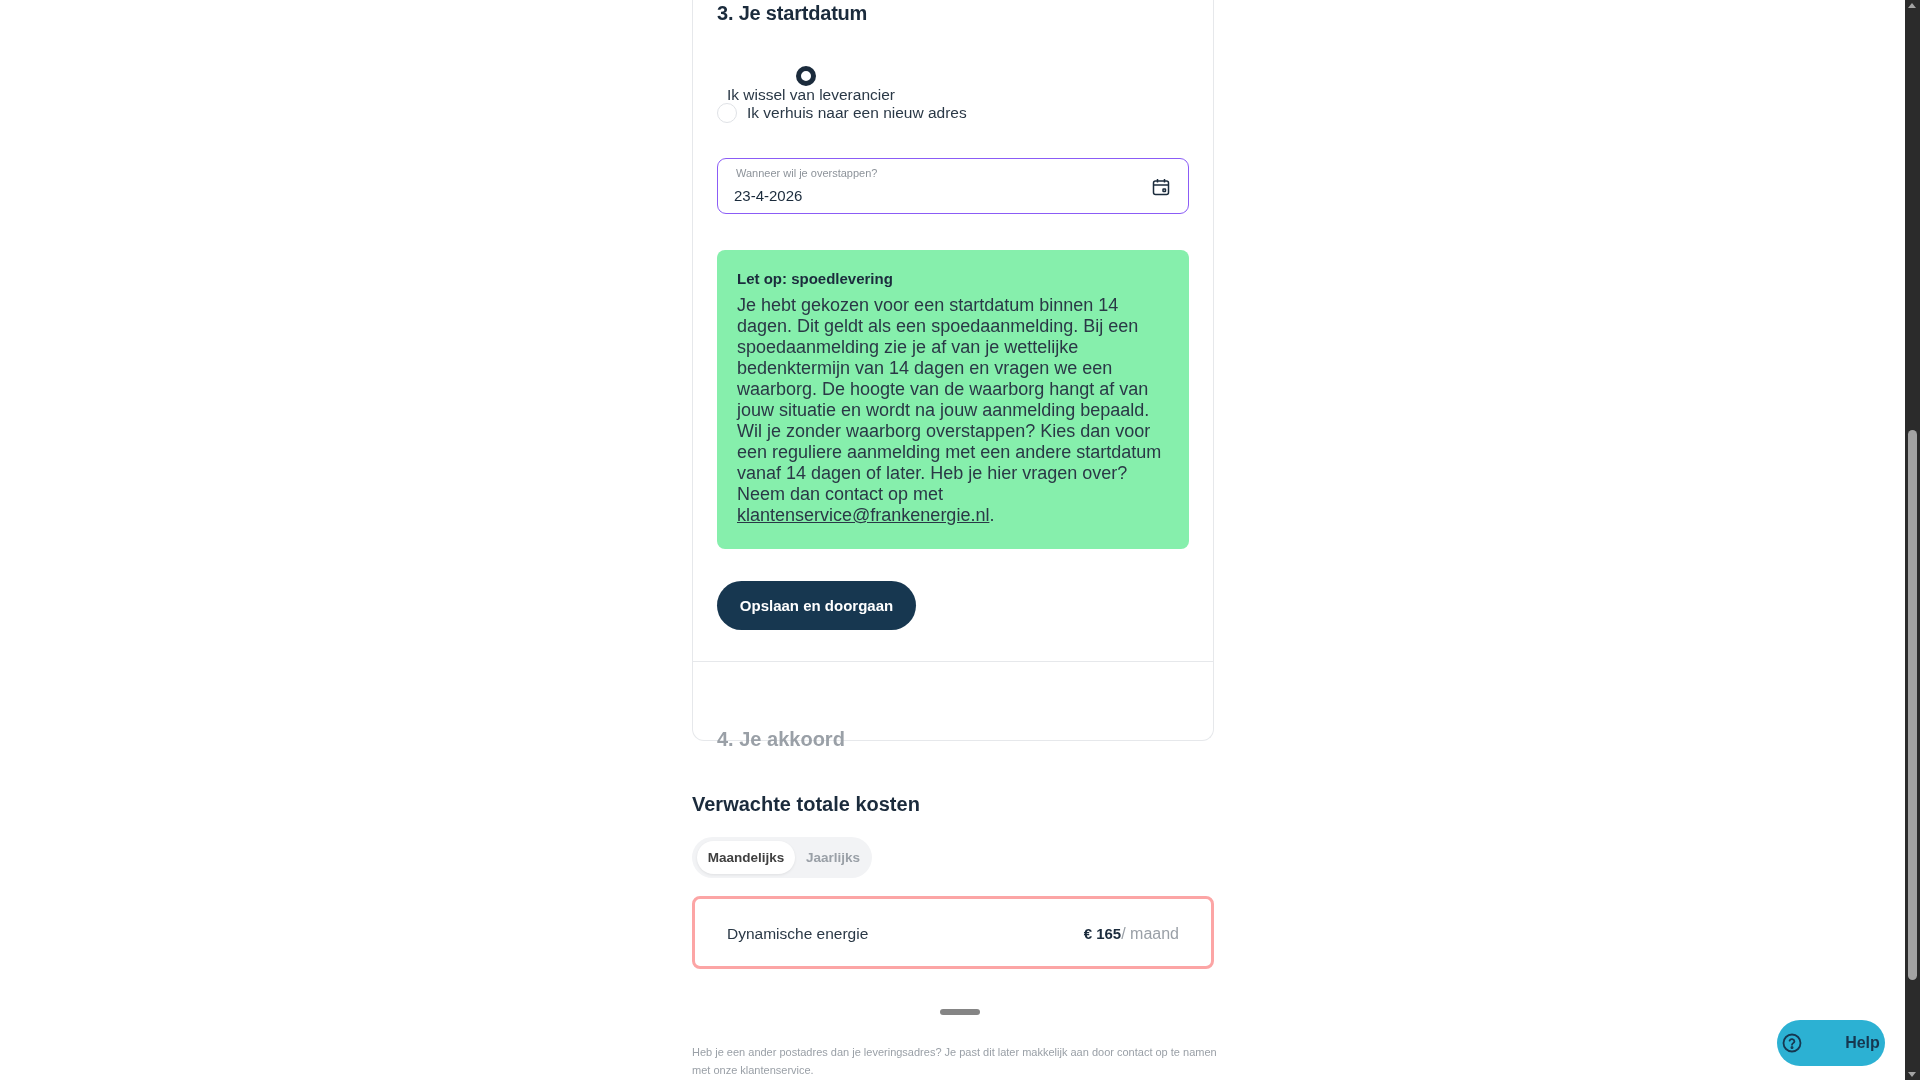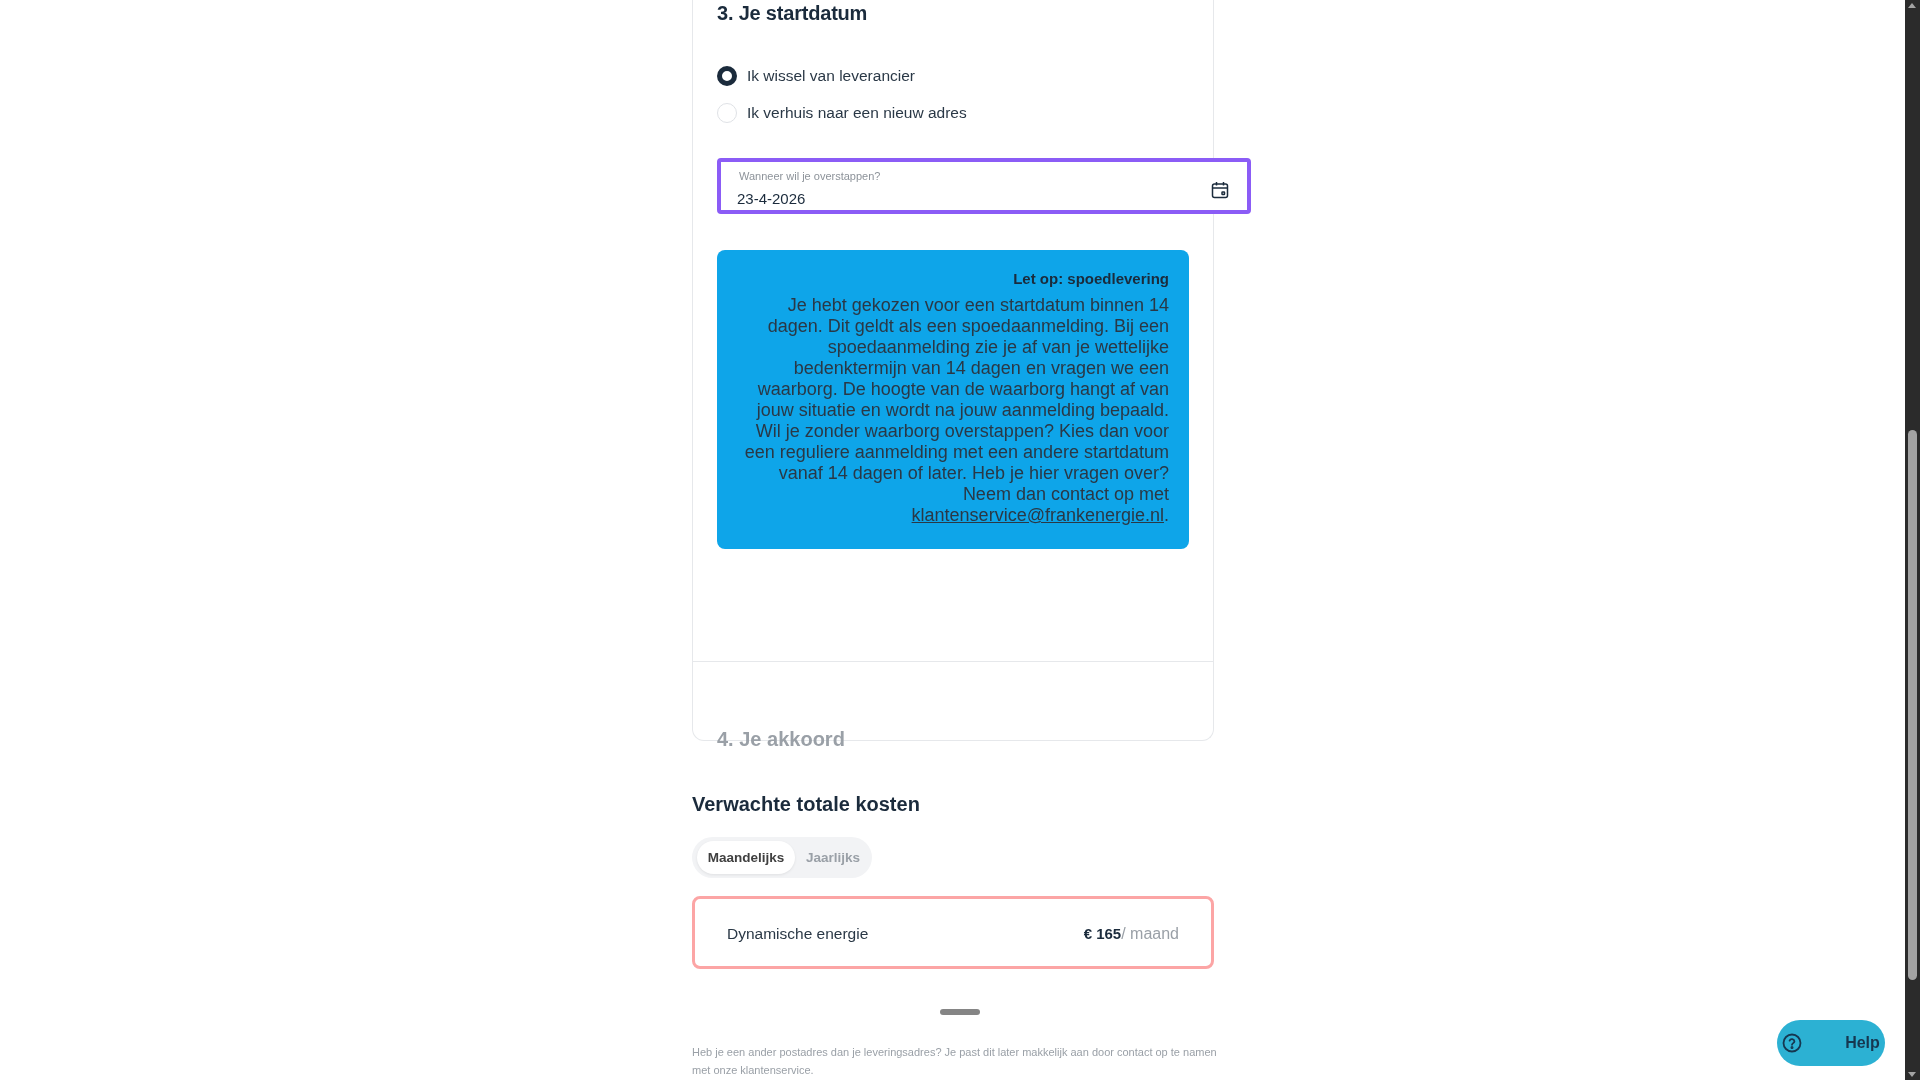--- a/index.html
+++ b/index.html
@@ -14,30 +14,30 @@
       border: 1px solid #e6e8eb; border-top: none; border-radius: 0 0 12px 12px; background: #fff;
     }
     .step3-title { position: absolute; left: 24px; top: 22px; font-size: 20px; font-weight: 700; color: #1b2b3c; letter-spacing: -0.2px; }
 
     .radio-row { position: absolute; left: 24px; display: flex; align-items: center; cursor: pointer; }
     .radio { width: 20px; height: 20px; border-radius: 50%; border: 1px solid #dfe2e6; background: #fff; }
     .radio.checked { border: 5px solid #1b2b3c; }
     .radio-label { margin-left: 10px; font-size: 15.5px; color: #2a3846; }
 
     .date-field {
-      position: absolute; left: 24px; top: 178px; width: 534px; height: 56px;
-      border: 4px solid #8b5cf6; border-radius: 4px; background: #fff;
+      position: absolute; left: 24px; top: 178px; width: 472px; height: 56px;
+      border: 1px solid #8b5cf6; border-radius: 9px; background: #fff;
     }
     .date-label { position: absolute; left: 18px; top: 8px; font-size: 11px; color: #8d939a; }
     .date-value { position: absolute; left: 16px; top: 28px; font-size: 15px; color: #1b2b3c; }
     .cal-icon { position: absolute; right: 18px; top: 19px; width: 18px; height: 18px; }
 
     .notice {
       position: absolute; left: 24px; top: 270px; width: 472px; height: 299px;
-      background: #0ea5e9; border-radius: 8px; padding: 20px 20px; text-align: right;
+      background: #86efac; border-radius: 8px; padding: 20px 20px;
     }
     .notice-title { font-size: 15px; font-weight: 700; color: #1b2b3c; margin-bottom: 8px; }
     .notice-body { font-size: 18px; line-height: 21px; color: #2a3846; }
     .notice-body a { color: #2a3846; text-decoration: underline; }
 
     .save-btn {
       position: absolute; left: 24px; top: 601px; width: 199px; height: 49px;
       background: #173750; color: #fff; border: none; border-radius: 25px;
       font-family: "Liberation Sans", sans-serif; font-size: 15px; font-weight: 700; cursor: pointer;
     }
@@ -87,21 +87,21 @@
     .scroll-thumb { position: absolute; left: 3px; top: 430px; width: 9px; height: 550px; border-radius: 5px; background: #a3a3a3; }
   </style>
 </head>
 <body>
 
 <div class="page">
 
   <div class="steps-card">
     <div class="step3-title">3. Je startdatum</div>
 
-    <div class="radio-row" style="top:86px;">
+    <div class="radio-row" style="top:86px;flex-direction:column;">
       <span class="radio checked"></span>
       <span class="radio-label">Ik wissel van leverancier</span>
     </div>
     <div class="radio-row" style="top:123px;">
       <span class="radio"></span>
       <span class="radio-label">Ik verhuis naar een nieuw adres</span>
     </div>
 
     <div class="date-field">
       <span class="date-label">Wanneer wil je overstappen?</span>
@@ -113,20 +113,21 @@
         <line x1="12.5" y1="1" x2="12.5" y2="4.5"></line>
         <rect x="11" y="11" width="2.5" height="2.5" rx="0.5"></rect>
       </svg>
     </div>
 
     <div class="notice">
       <div class="notice-title">Let op: spoedlevering</div>
       <div class="notice-body"><span>Je hebt gekozen voor een startdatum binnen 14 dagen. Dit geldt als een spoedaanmelding. Bij een spoedaanmelding zie je af van je wettelijke bedenktermijn van 14 dagen en vragen we een waarborg. De hoogte van de waarborg hangt af van jouw situatie en wordt na jouw aanmelding bepaald. Wil je zonder waarborg overstappen? Kies dan voor een reguliere aanmelding met een andere startdatum vanaf 14 dagen of later. Heb je hier vragen over? Neem dan contact op met </span><a href="#">klantenservice@frankenergie.nl</a><span>.</span></div>
     </div>
 
+    <button class="save-btn">Opslaan en doorgaan</button>
 
     <div class="divider"></div>
 
     <div class="step4-title">4. Je akkoord</div>
   </div>
 
   <div class="cost-title">Verwachte totale kosten</div>
 
   <div class="toggle">
     <button class="toggle-btn active">Maandelijks</button>

